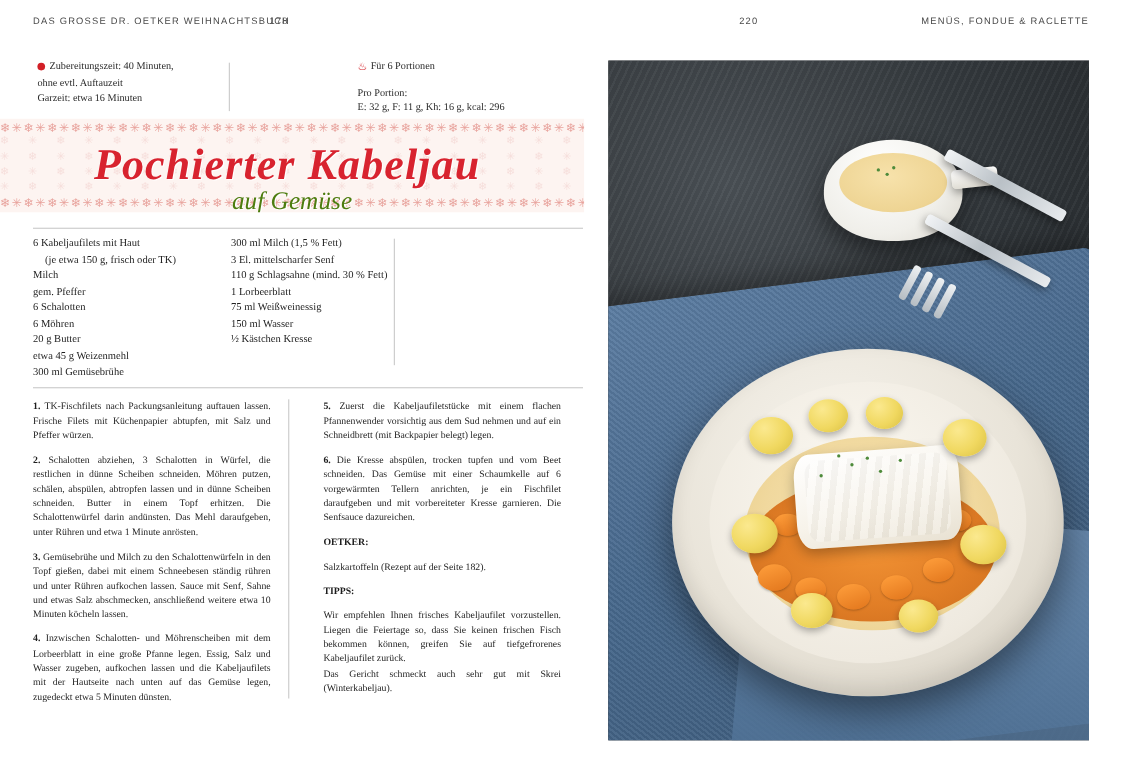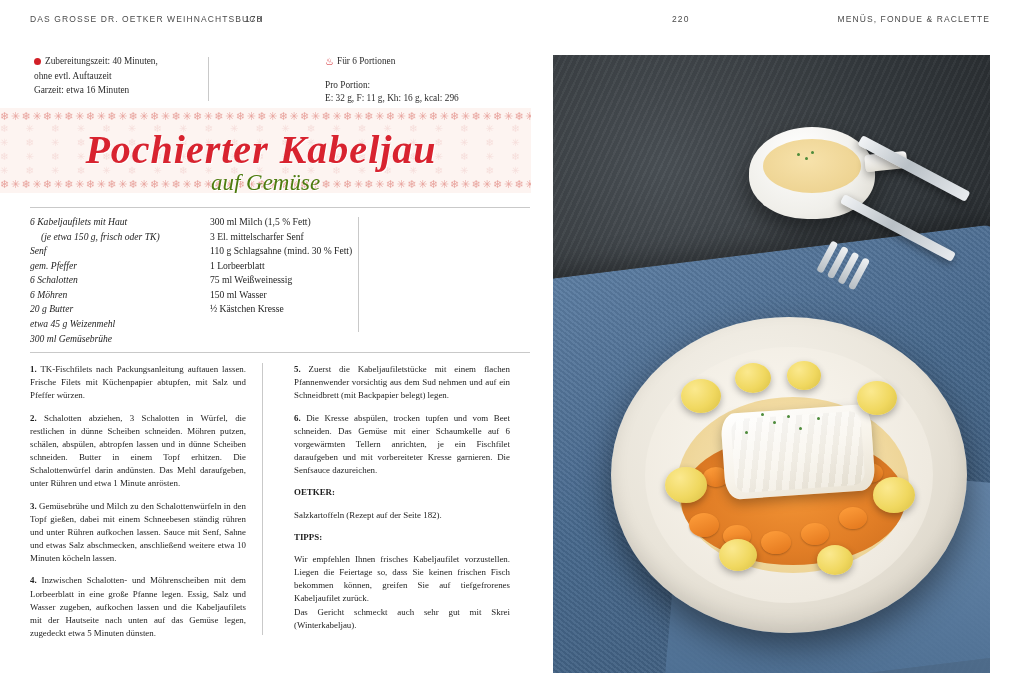--- a/index.html
+++ b/index.html
@@ -53,21 +53,21 @@
   }
   .subtitle{
     position:absolute;top:62px;left:0;width:531px;text-align:center;
     color:#4d7c0f;font-family:"Liberation Serif", serif;font-style:italic;font-weight:normal;
     font-size:23px;text-shadow:1px 1px 0 #ffffff;
   }
 
   
   .ingr{position:absolute;top:215px;left:30px;width:500px;font-size:9.6px;color:#1e1e1e;line-height:1.52;}
   .ingr .col{position:absolute;top:0;}
-  .ingr .col.a{left:0;width:150px;font-style:italic;}
+  .ingr .col.a{left:0;width:150px;}
   .ingr .col.b{left:180px;width:170px;}
   .ingr .indent{padding-left:11px;}
   .ingr-rule{position:absolute;top:2px;left:328px;width:1px;height:115px;background:#c9c9c9;}
   .hline{position:absolute;left:30px;width:500px;height:1px;background:#c9c9c9;}
 
   
   .steps{position:absolute;top:363px;left:30px;width:500px;font-size:8.9px;line-height:1.48;color:#1e1e1e;text-align:justify;}
   .steps .col{position:absolute;top:0;width:216px;}
   .steps .col.a{left:0;}
   .steps .col.b{left:264px;}
@@ -185,21 +185,21 @@
     <div class="title">Pochierter Kabeljau</div>
     <div class="subtitle">auf Gemüse</div>
   </div>
 
   <div class="hline" style="top:207px;"></div>
   <div class="ingr">
     <div class="ingr-rule"></div>
     <div class="col a">
       <div>6 Kabeljaufilets mit Haut</div>
       <div class="indent">(je etwa 150 g, frisch oder TK)</div>
-      <div>Senf</div>
+      <div>Milch</div>
       <div>gem. Pfeffer</div>
       <div>6 Schalotten</div>
       <div>6 Möhren</div>
       <div>20 g Butter</div>
       <div>etwa 45 g Weizenmehl</div>
       <div>300 ml Gemüsebrühe</div>
     </div>
     <div class="col b">
       <div>300 ml Milch (1,5 % Fett)</div>
       <div>3 El. mittelscharfer Senf</div>

